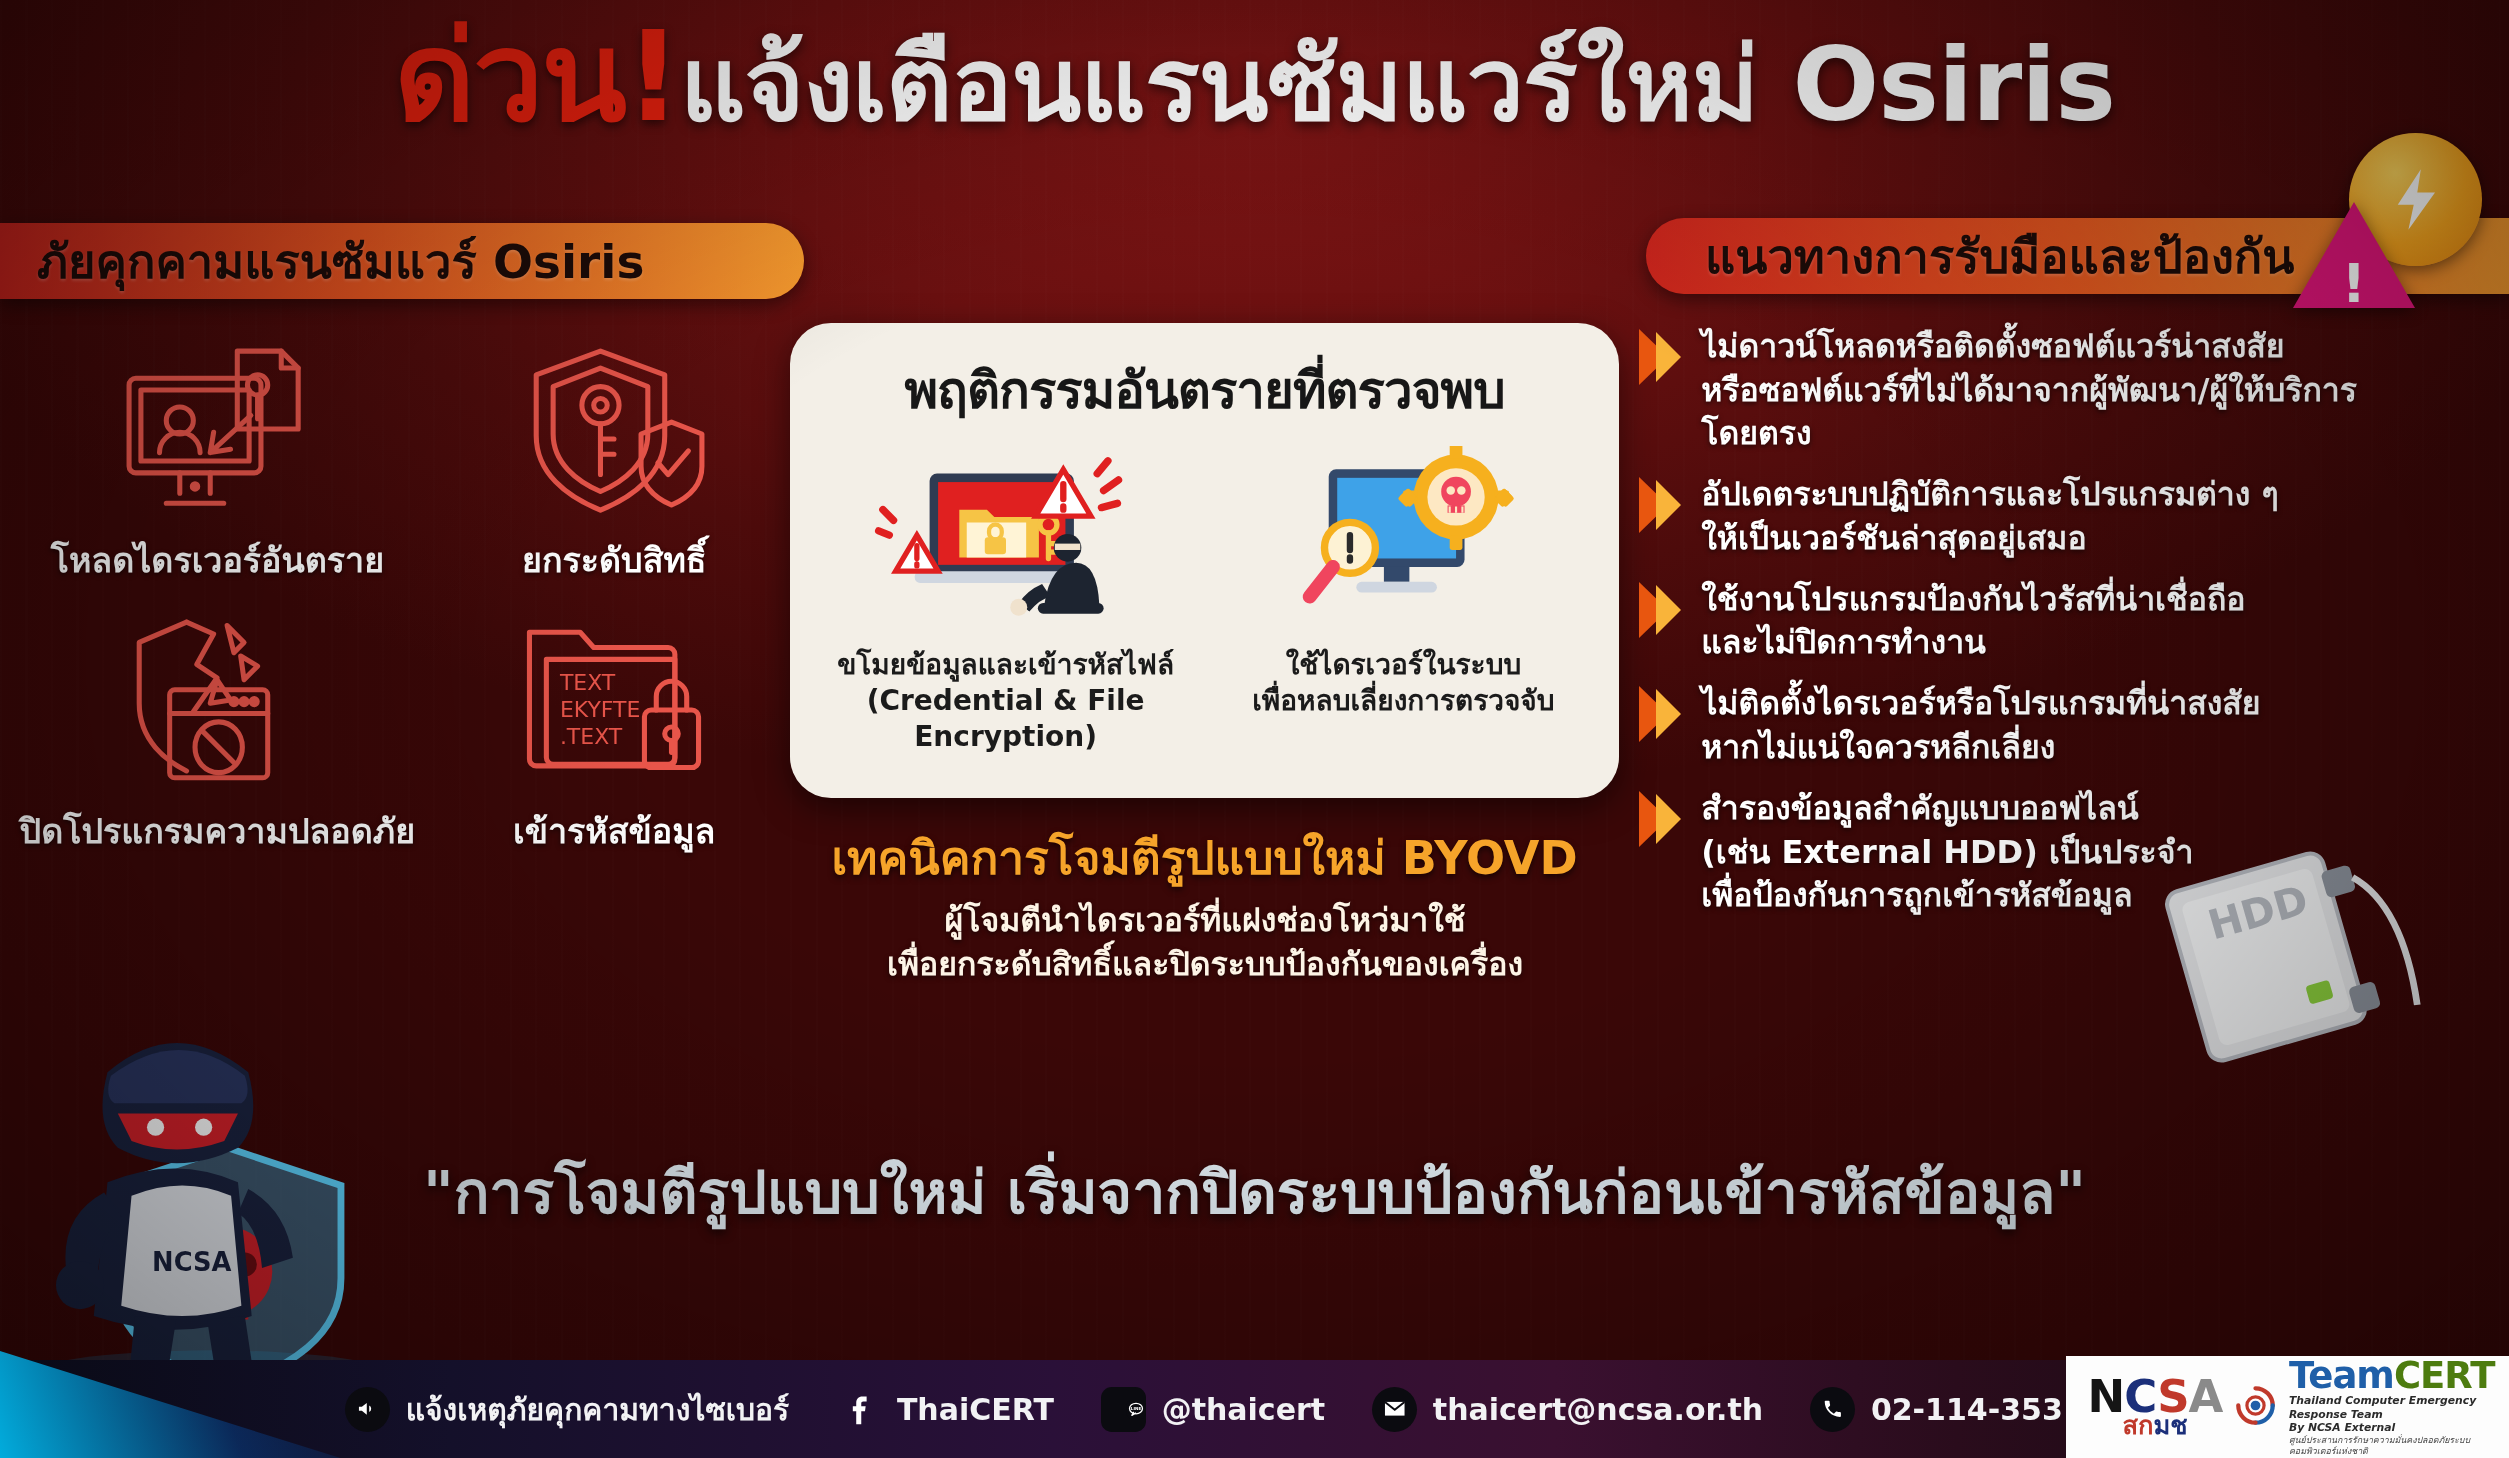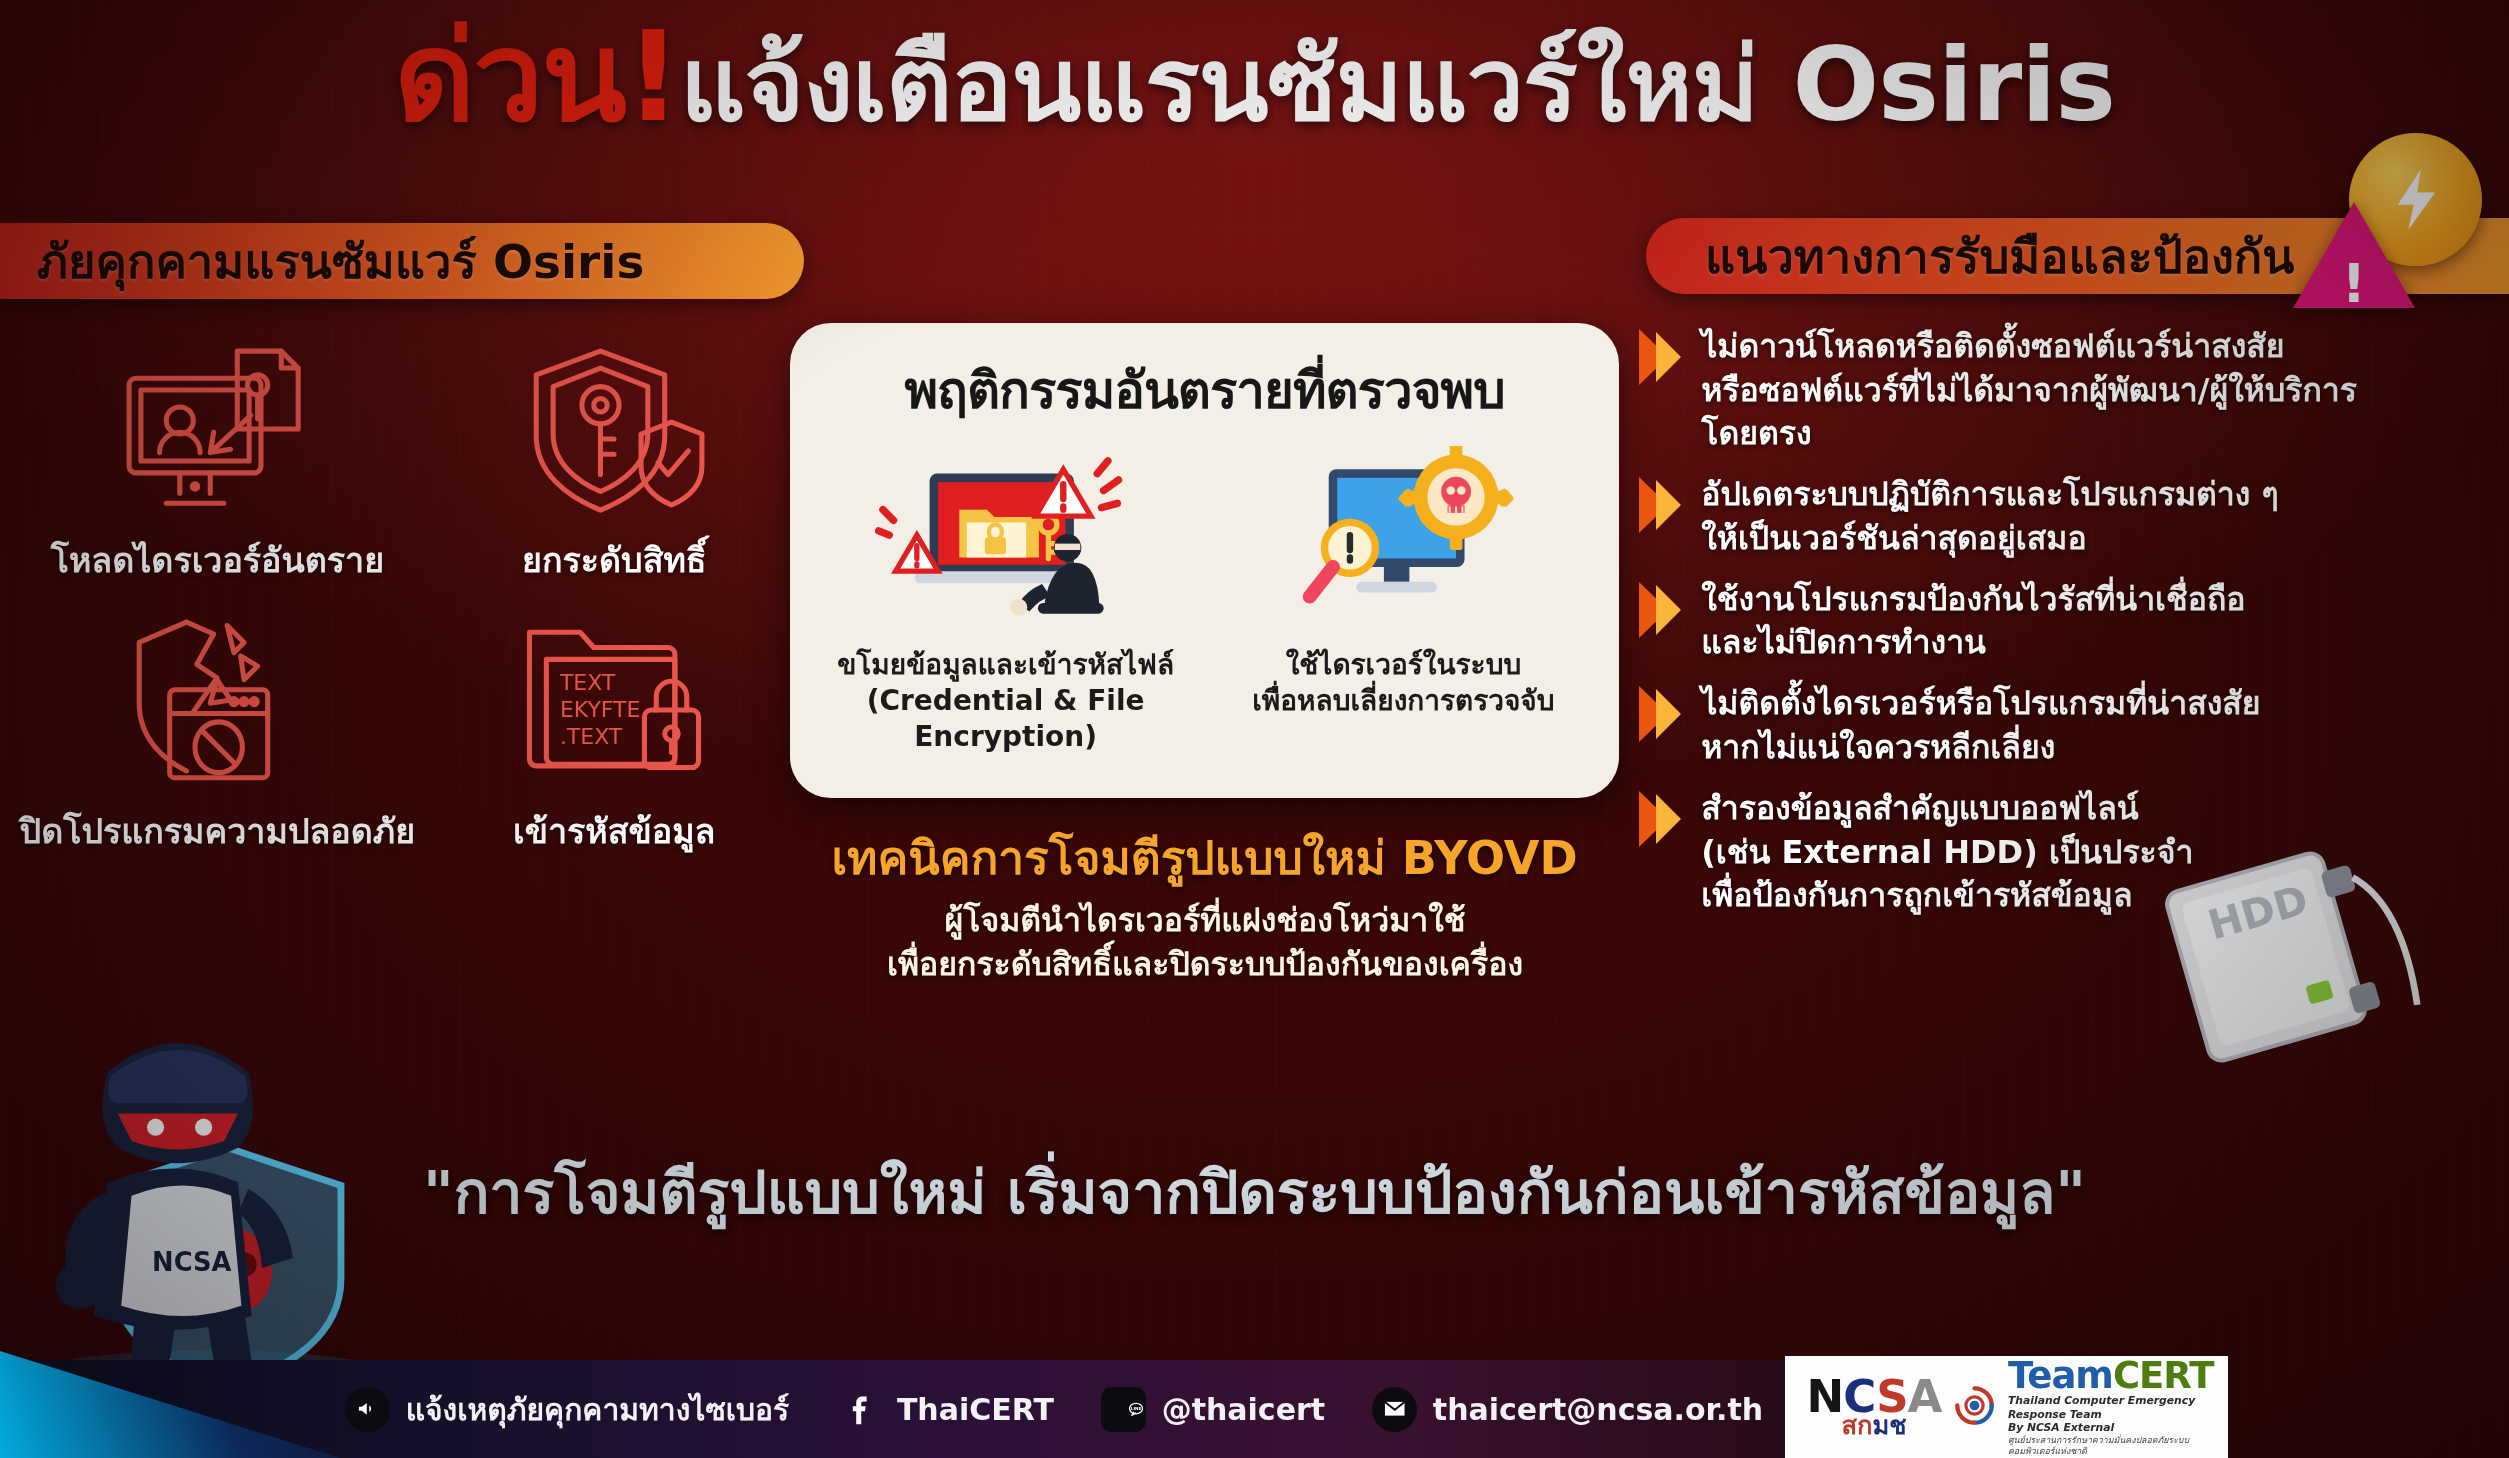--- a/index.html
+++ b/index.html
@@ -158,21 +158,21 @@
     position:absolute; left:0; top:1145px; width:2509px; text-align:center;
     font-size:59px; font-weight:bold; color:#dfe9ef;
     text-shadow:0 3.9px 9.8px rgba(0,0,0,.65); white-space:nowrap;
   }
 
   
   .mascot{ position:absolute; left:0; bottom:63px; width:421px; height:412px; }
 
   
   .footer{
-    position:absolute; left:0; bottom:0; width:2228px; height:98px;
+    position:absolute; left:0; bottom:0; width:2509px; height:98px;
     background:linear-gradient(90deg,#090a16 0%, #14102a 18%, #2a1038 42%, #3a1030 62%, #2a0c1c 78%, #140810 100%);
     display:flex; align-items:center;
   }
   .footer-swoosh{
     position:absolute; left:0; bottom:0; width:549px; height:167px;
     background:linear-gradient(70deg, rgba(0,200,255,.85) 0%, rgba(0,120,255,.25) 40%, rgba(0,0,0,0) 70%);
     clip-path:polygon(0 36%, 62% 100%, 0 100%);
     pointer-events:none;
   }
   .f-items{ display:flex; align-items:center; gap:47px; margin-left:345px; }

